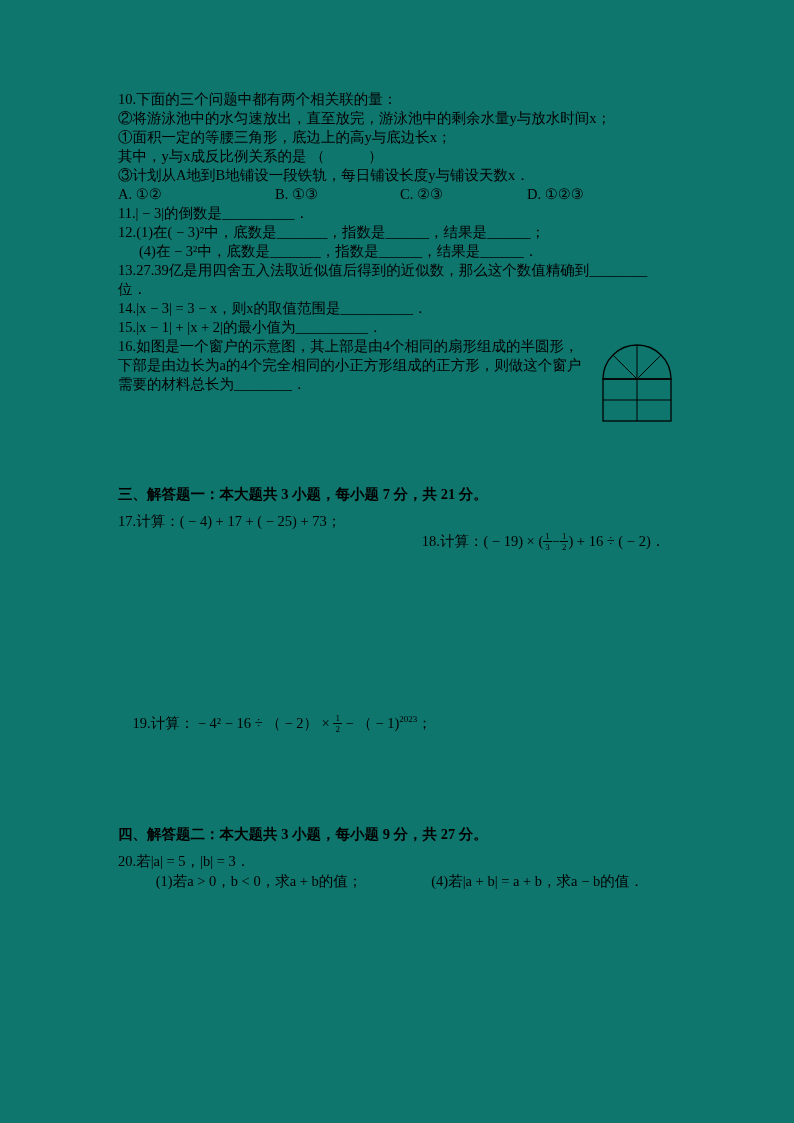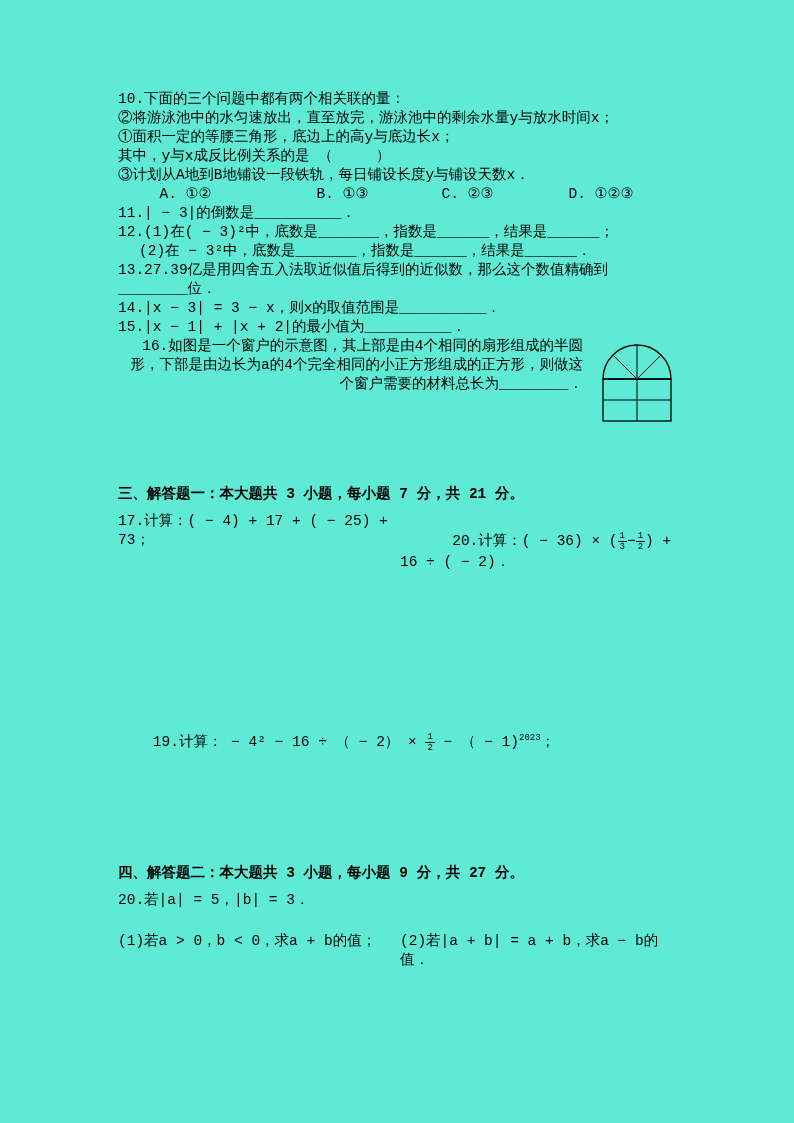--- a/index.html
+++ b/index.html
@@ -1,49 +1,49 @@
 <!DOCTYPE html>
 <html><head>
 <meta charset="utf-8">
 <style>
   html,body{margin:0;padding:0;background:#ffffff;}
   .page{
     position:relative;
     width:794px;height:1123px;
-    background:#5eead4;
+    background:#0f766e;
     box-sizing:border-box;
     padding:90px 119px 0 118px;
-    font-family:Liberation Mono, monospace;
+    font-family:Liberation Serif, serif;
     font-size:14.5px;
     line-height:19px;
     color:#000;
   }
   .line{white-space:pre-wrap;}
   .sec-title{font-weight:bold;}
-  .options-row{display:flex;justify-content:center;}
+  .options-row{display:flex;}
   .options-row .opt{display:inline-block;}
   .opt-a{width:157px;}
   .opt-b{width:125px;}
   .opt-c{width:127px;}
   .indent2{padding-left:21px;}
   .mt-sec2{margin-top:24px;}
   .mt-sec3{margin-top:52px;clear:both;}
   .mt-q1718{margin-top:8px;}
   .mt-q19{margin-top:122px;}
-  .mt-sec4{margin-top:92px;}
+  .mt-sec4{margin-top:72px;}
   .mt-q20{margin-top:8px;}
-  .mt-q20sub{margin-top:22px;}
+  .mt-q20sub{margin-top:1px;text-align:center;}
   .two-col{display:flex;align-items:flex-start;}
   .two-col .col-left{width:282px;flex:0 0 282px;}
   .two-col .col-right{flex:1;}
   .frac{display:inline-block;vertical-align:-0.5em;text-align:center;font-size:0.62em;line-height:1.15;}
   .frac .num{display:block;border-bottom:1px solid #000;padding:0 2px;}
   .frac .den{display:block;padding:0 2px;}
   sup{font-size:0.62em;line-height:0;}
-  .q16-block{min-height:96px;text-align:right;}
+  .q16-block{min-height:96px;}
   .figure{
     float:right;
     width:84px;height:88px;
     margin:2px 0 2px 8px;
     text-align:right;
   }
 </style>
 </head>
 <body>
 
@@ -56,21 +56,21 @@
   <div class="line">③计划从A地到B地铺设一段铁轨，每日铺设长度y与铺设天数x．</div>
   <div class="options-row">
     <span class="opt opt-a">A. ①②</span>
     <span class="opt opt-b">B. ①③</span>
     <span class="opt opt-c">C. ②③</span>
     <span class="opt opt-d">D. ①②③</span>
   </div>
 
   <div class="line">11.| − 3|的倒数是__________．</div>
   <div class="line">12.(1)在( − 3)²中，底数是_______，指数是______，结果是______；</div>
-  <div class="line indent2">(2)在 − 3²中，底数是_______，指数是______，结果是______．</div>
+  <div class="line indent2">(4)在 − 3²中，底数是_______，指数是______，结果是______．</div>
   <div class="line">13.27.39亿是用四舍五入法取近似值后得到的近似数，那么这个数值精确到________位．</div>
   <div class="line">14.|x − 3| = 3 − x，则x的取值范围是__________．</div>
   <div class="line">15.|x − 1| + |x + 2|的最小值为__________．</div>
 
   <div class="q16-block">
     <div class="figure">
       <svg width="76" height="84" viewBox="0 0 76 84">
 
         <path d="M 4 40 A 34 34 0 0 1 72 40 Z" fill="none" stroke="#000" stroke-width="1.3"></path>
         <line x1="38" y1="40" x2="13.9" y2="16" stroke="#000" stroke-width="1"></line>
@@ -82,28 +82,28 @@
         <line x1="4" y1="61" x2="72" y2="61" stroke="#000" stroke-width="1"></line>
       </svg>
     </div>
     <span class="line">16.如图是一个窗户的示意图，其上部是由4个相同的扇形组成的半圆形，下部是由边长为a的4个完全相同的小正方形组成的正方形，则做这个窗户需要的材料总长为________．</span>
   </div>
 
   <div class="line sec-title mt-sec3">三、解答题一：本大题共 3 小题，每小题 7 分，共 21 分。</div>
   <div class="two-col mt-q1718">
     <div class="col-left line">17.计算：( − 4) + 17 + ( − 25) + 73；</div>
     <div class="col-right line">
-      <span>20.计算：( − 36) × (</span><span class="frac"><span class="num">1</span><span class="den">3</span></span><span>−</span><span class="frac"><span class="num">1</span><span class="den">2</span></span><span>) + 16 ÷ ( − 2)．</span>
+      <span>18.计算：( − 19) × (</span><span class="frac"><span class="num">1</span><span class="den">3</span></span><span>−</span><span class="frac"><span class="num">1</span><span class="den">2</span></span><span>) + 16 ÷ ( − 2)．</span>
     </div>
   </div>
 
   <div class="line mt-q19">
     <span>19.计算： − 4² − 16 ÷ （ − 2） × </span><span class="frac"><span class="num">1</span><span class="den">2</span></span><span> − （ − 1)</span><sup>2023</sup><span>；</span>
   </div>
 
   <div class="line sec-title mt-sec4">四、解答题二：本大题共 3 小题，每小题 9 分，共 27 分。</div>
   <div class="line mt-q20">20.若|a| = 5，|b| = 3．</div>
   <div class="two-col mt-q20sub">
     <div class="col-left line">(1)若a &gt; 0，b &lt; 0，求a + b的值；</div>
-    <div class="col-right line">(2)若|a + b| = a + b，求a − b的值．</div>
+    <div class="col-right line">(4)若|a + b| = a + b，求a − b的值．</div>
   </div>
 
 </div>
 
 </body></html>

